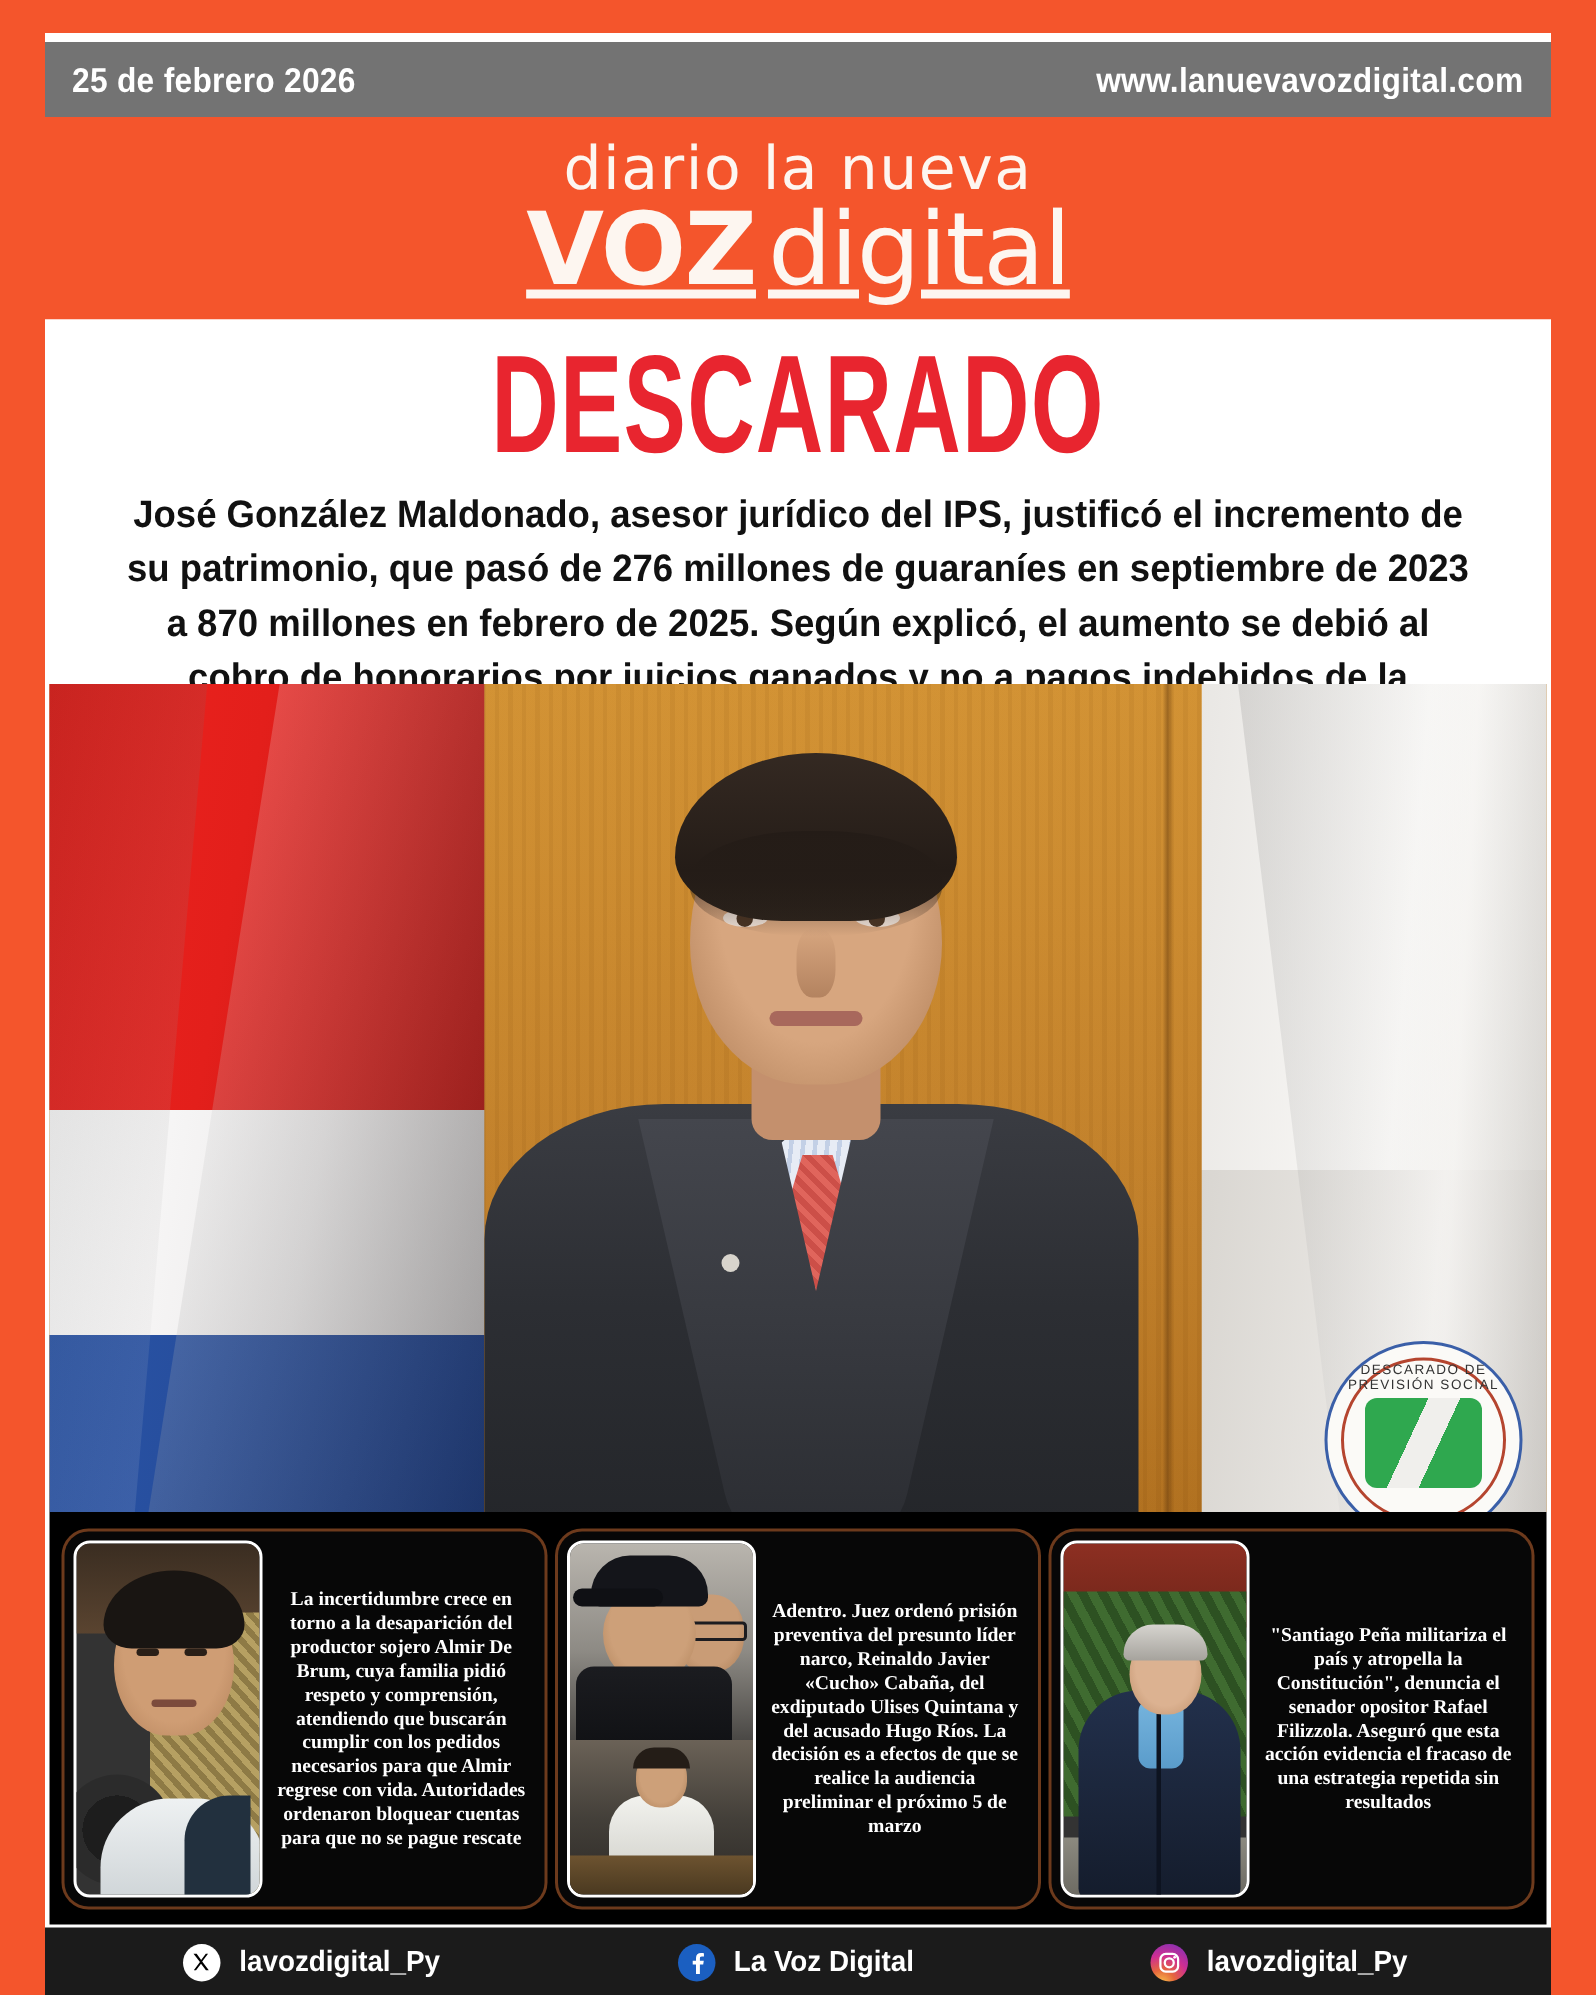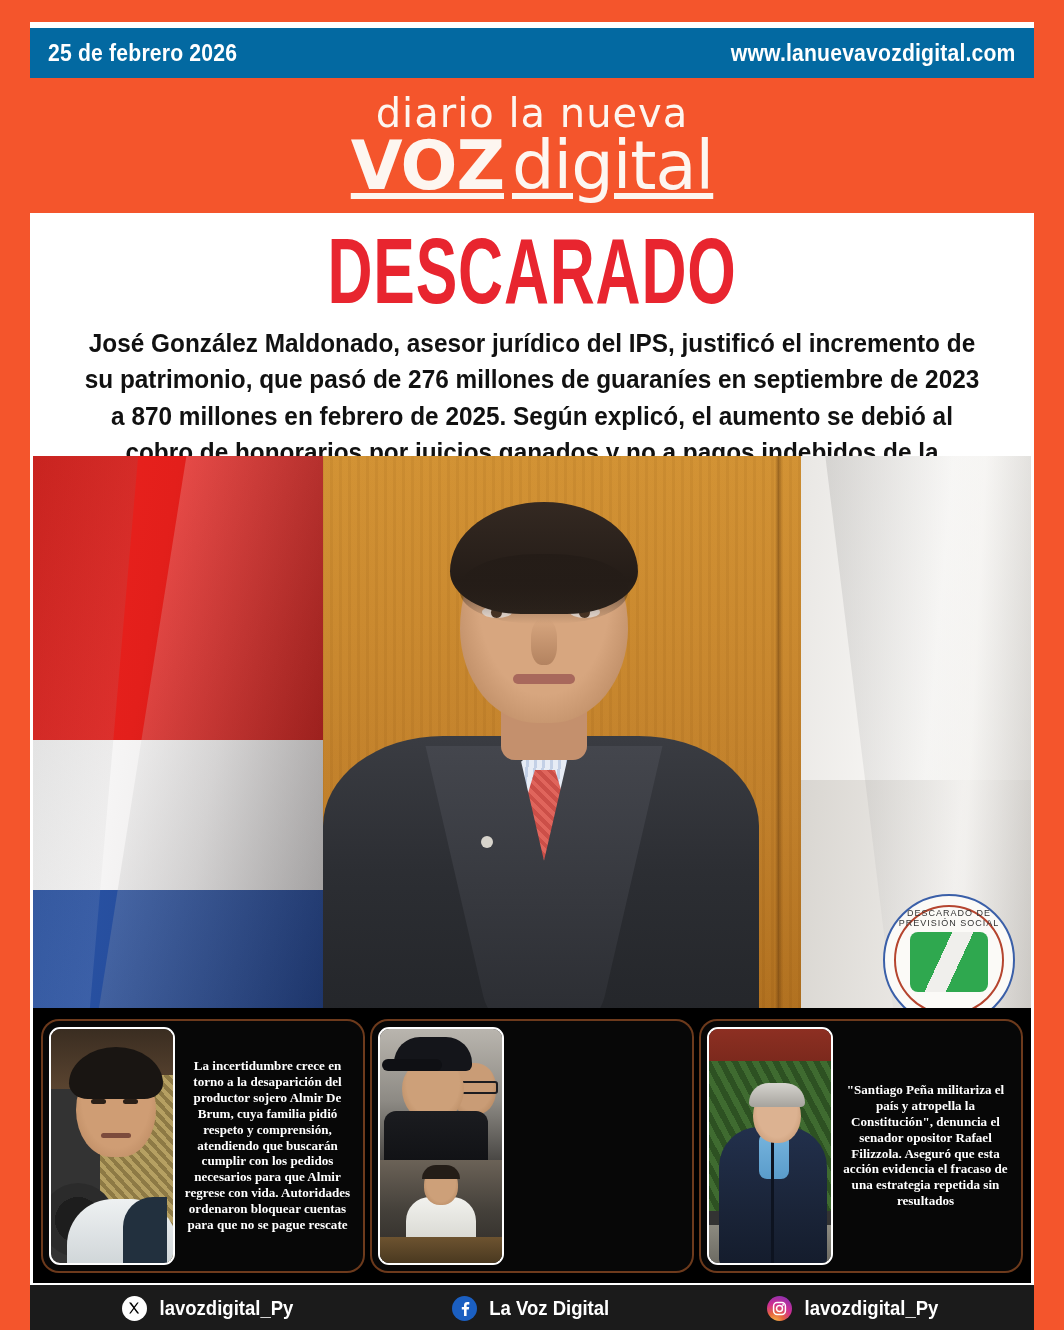--- a/index.html
+++ b/index.html
@@ -30,21 +30,21 @@
     overflow: hidden;
   }
 
   
   #datebar {
     position: absolute;
     left: 30px;
     top: 28px;
     width: 1004px;
     height: 50px;
-    background: #0369a1;
+    background: #737373;
     display: flex;
     align-items: center;
     justify-content: space-between;
     padding: 0 18px;
   }
   #datebar .dtxt {
     color: #ffffff;
     font-family: "Liberation Sans Narrow", "Liberation Sans", sans-serif;
     font-weight: bold;
     font-size: 23px;
@@ -539,20 +539,21 @@
         <div class="glass"></div>
         <div class="face2"></div>
         <div class="cap"></div>
         <div class="vest"></div>
         <div class="bot"></div>
         <div class="shirt"></div>
         <div class="head2"></div>
         <div class="hair2"></div>
         <div class="desk"></div>
       </div>
+      <div class="ctext">Adentro. Juez ordenó prisión preventiva del presunto líder narco, Reinaldo Javier «Cucho» Cabaña, del exdiputado Ulises Quintana y del acusado Hugo Ríos. La decisión es a efectos de que se realice la audiencia preliminar el próximo 5 de marzo</div>
     </div>
 
     <div class="card">
       <div class="thumb t3">
         <div class="wall"></div>
         <div class="bush"></div>
         <div class="ground"></div>
         <div class="jacket"></div>
         <div class="jshirt"></div>
         <div class="zip"></div>

